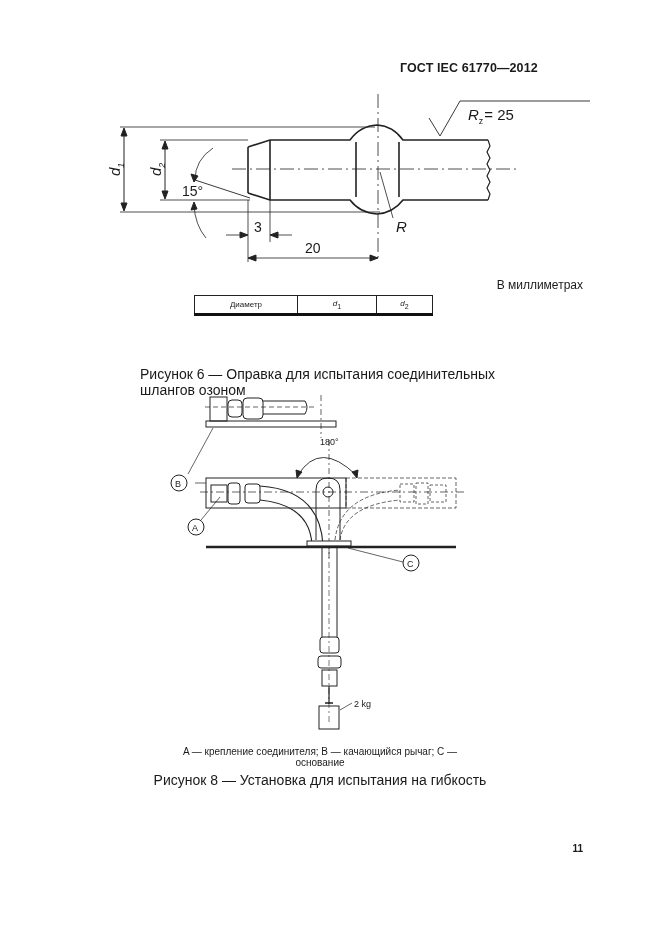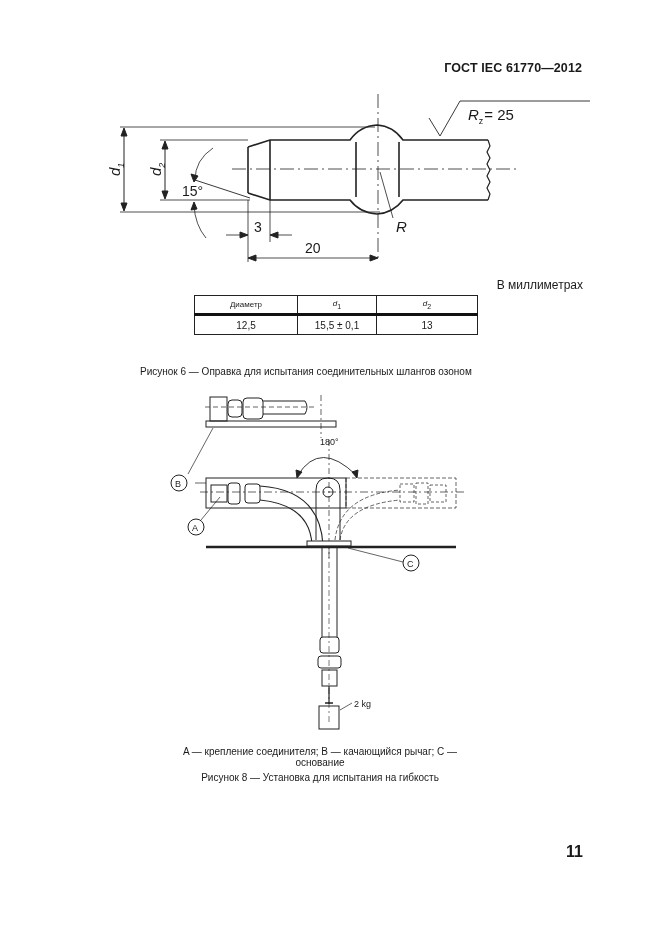--- a/index.html
+++ b/index.html
@@ -1,33 +1,33 @@
 <!DOCTYPE html>
 <html><head>
 <meta charset="utf-8">
 <style>
   html, body { margin: 0; padding: 0; background: #ffffff; }
   body { width: 661px; height: 935px; position: relative; overflow: hidden;
          font-family: "Liberation Sans", sans-serif; color: #1a1a1a; }
   .abs { position: absolute; }
-  .header-std { left: 400px; top: 61px; width: 182px; text-align: right;
+  .header-std { left: 400px; top: 61px; width: 182px; text-align: left;
                 font-size: 12.5px; font-weight: bold; letter-spacing: 0.1px; }
   .units { left: 460px; top: 278px; width: 123px; text-align: right; font-size: 12px; }
-  table.dims { position: absolute; left: 194px; top: 295px; width: 284px;
+  table.dims { position: absolute; left: 194px; top: 295px; width: 239px;
                border-collapse: collapse; font-size: 10px; }
   table.dims td, table.dims th { border: 1px solid #222; text-align: center;
                height: 18px; padding: 0 2px; font-weight: normal; }
   table.dims th { font-size: 8px; height: 17px; border-bottom: 3px solid #111; }
   table.dims th sub { font-size: 7px; }
-  .caption { font-size: 10px; text-align: center; }
+  .caption { font-size: 14px; text-align: center; }
   .cap6 { left: 140px; top: 366px; width: 360px; text-align: left; }
   .legend7 { left: 160px; top: 746px; width: 320px; font-size: 10px; }
   .cap7 { left: 150px; top: 772px; width: 340px; }
   .pagenum { left: 540px; top: 843px; width: 43px; text-align: right;
-             font-size: 16px; font-weight: bold; }
+             font-size: 10px; font-weight: bold; }
   svg text { font-family: "Liberation Sans", sans-serif; }
 </style>
 </head>
 <body>
 
 <div class="abs header-std">ГОСТ IEC 61770—2012</div>
 
 <svg class="abs" style="left:0;top:0" width="661" height="280" viewBox="0 0 661 280">
   <g stroke="#222" fill="none" stroke-width="1">
 
@@ -89,25 +89,20 @@
 </svg>
 
 <div class="abs units">В миллиметрах</div>
 
 <table class="dims">
   <tbody>
       <tr>
     <th style="width:98px"><span>Диаметр</span></th>
     <th style="width:74px"><i>d</i><sub>1</sub></th>
     <th><i>d</i><sub>2</sub></th>
-  </tr>
-  <tr>
-    <td>12,5</td>
-    <td>15,5 ± 0,1</td>
-    <td>13</td>
   </tr>
 </tbody>
   </table>
 
 <div class="abs caption cap6">Рисунок 6 — Оправка для испытания соединительных шлангов озоном</div>
 
 <svg class="abs" style="left:0;top:390px" width="661" height="350" viewBox="0 390 661 350">
   <g stroke="#222" fill="none" stroke-width="1">
 
     <rect x="206" y="421" width="130" height="6" fill="#fff"></rect>

